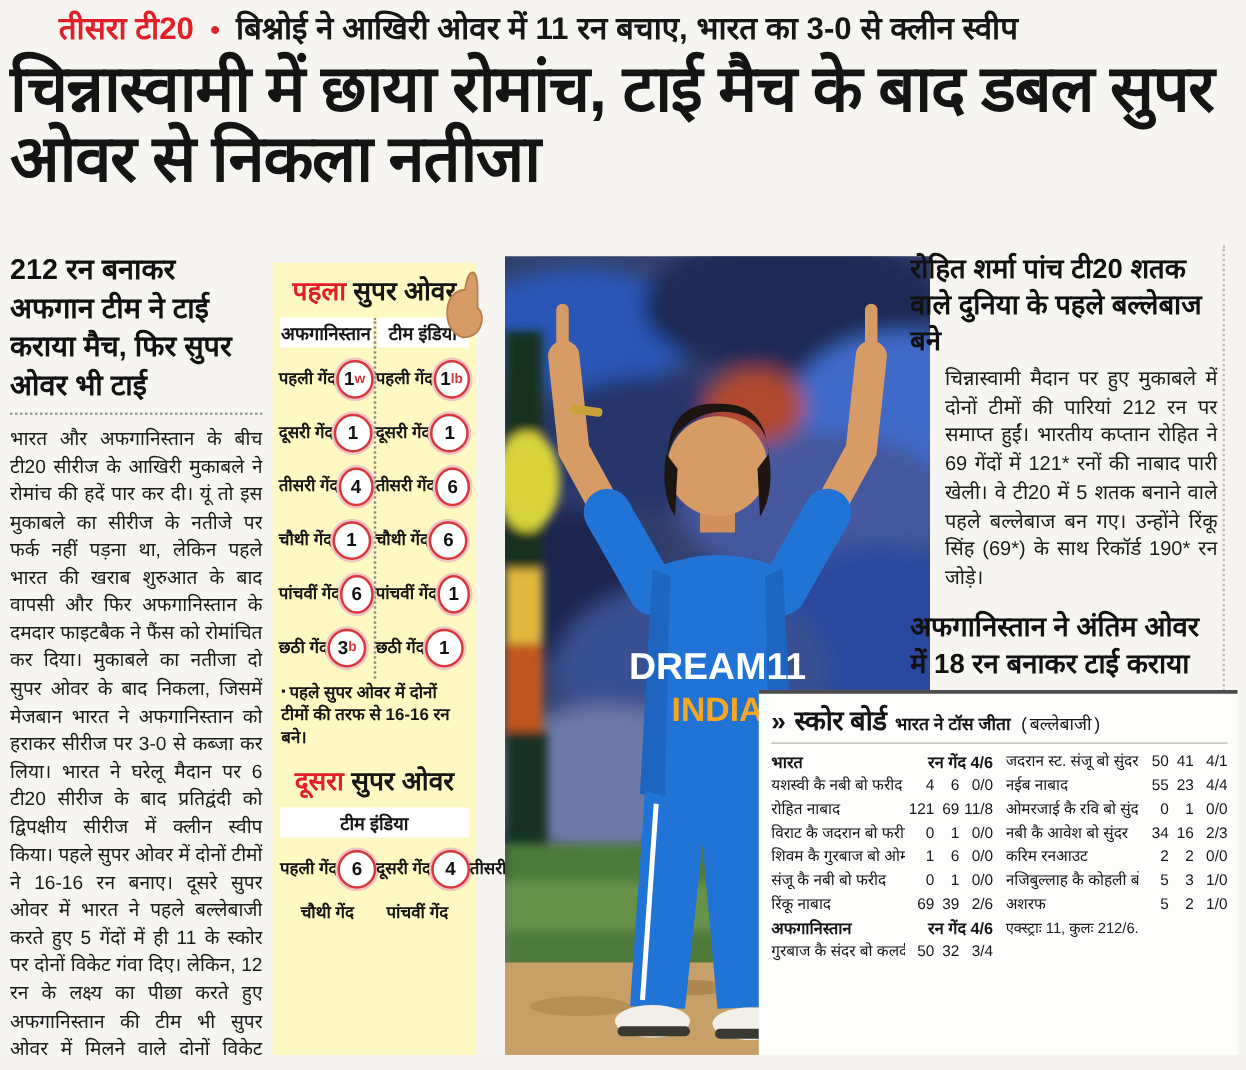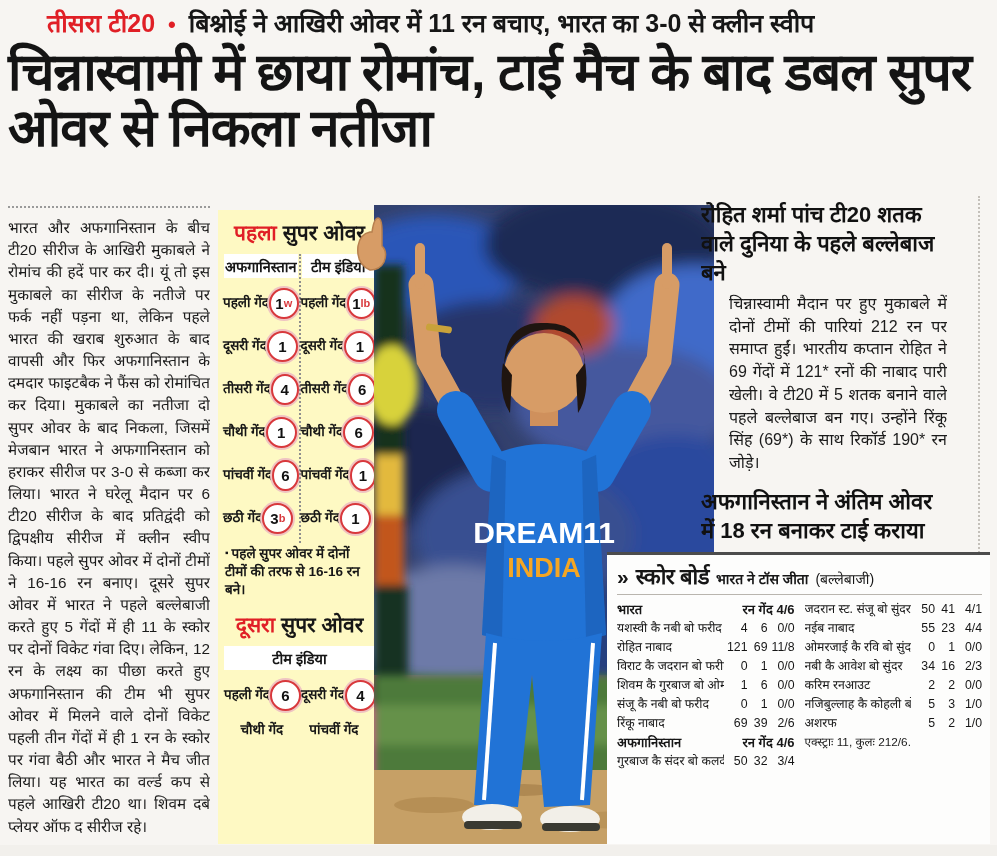--- a/index.html
+++ b/index.html
@@ -39,36 +39,36 @@
     background:#fff;border:2px solid #d8383c;box-shadow:0 0 0 2px #efc4c2;
     display:flex;align-items:center;justify-content:center;
     font-size:15px;font-weight:800;color:#111;line-height:1;
   }
   .ball-circle .suf{color:#d8383c;font-size:11px;font-weight:800;}
   .sonote{font-size:13.5px;font-weight:bold;line-height:1.35;margin:2px 2px 10px;}
   .sonote .sq{font-size:10px;vertical-align:2px;padding-right:3px;}
   .so2row3{display:flex;justify-content:space-between;padding:0 1px;}
   .so2row2{display:flex;justify-content:center;gap:26px;}
   
-  .photo{left:374px;top:205px;width:340px;height:639px;overflow:hidden;background:#ec4899;}
+  .photo{left:404px;top:205px;width:340px;height:639px;overflow:hidden;background:#737373;}
   .hand-cutout{left:350px;top:216px;width:40px;height:56px;z-index:3;}
   
-  .rightcol{left:701px;top:200px;width:246px;height:350px;overflow:hidden;}
+  .rightcol{left:728px;top:200px;width:246px;height:350px;overflow:hidden;}
   .rightcol .subhead{font-size:22px;line-height:29px;font-weight:800;color:#111;}
   .rightcol .body{margin-top:6px;font-size:16px;line-height:1.42;text-align:justify;color:#1b1b1b;margin-bottom:12px;margin-left:28px;}
   
   .scoreboard{
     left:607px;top:552px;width:383px;height:292px;background:#fdfdfc;
     border-top:3px solid #4c4c4c;box-sizing:border-box;padding:5px 8px 0 10px;z-index:4;
   }
   .sb-head{display:flex;align-items:baseline;gap:7px;border-bottom:1.5px solid #b9b5ae;padding-bottom:4px;}
   .sb-chev{font-size:21px;font-weight:800;}
   .sb-title{font-size:22px;font-weight:800;letter-spacing:-0.5px;}
   .sb-toss{font-size:14px;font-weight:bold;}
-  .sb-tossnote{font-size:14px;}
+  .sb-tossnote{font-size:14px;font-family:Liberation Mono, monospace;}
   .sb-cols{display:flex;margin-top:5px;gap:10px;}
   .sb-col{flex:1;min-width:0;}
   .sb-row{display:flex;align-items:baseline;font-size:12.3px;line-height:19px;}
   .sb-row .nm{flex:1;min-width:0;white-space:nowrap;overflow:hidden;}
   .sb-row .n1{width:24px;text-align:right;}
   .sb-row .n2{width:20px;text-align:right;}
   .sb-row .n3{width:27px;text-align:right;}
   .sb-teamrow{font-weight:bold;font-size:13px;}
   .sb-sum{font-size:11.8px;line-height:15.5px;margin-top:2px;color:#1b1b1b;}
   
@@ -80,20 +80,21 @@
 
 <div class="abs kicker">
   <span class="tag">तीसरा टी20</span>
   <span class="bullet">•</span>
   <span>बिश्नोई ने आखिरी ओवर में 11 रन बचाए, भारत का 3-0 से क्लीन स्वीप</span>
 </div>
 
 <div class="abs headline">चिन्नास्वामी में छाया रोमांच, टाई मैच के बाद डबल सुपर ओवर से निकला नतीजा</div>
 
 <div class="abs leftcol">
+  <div class="subhead">212 रन बनाकर अफगान टीम ने टाई कराया मैच, फिर सुपर ओवर भी टाई</div>
   <div class="dotrule"></div>
   <div class="body">भारत और अफगानिस्तान के बीच टी20 सीरीज के आखिरी मुकाबले ने रोमांच की हदें पार कर दी। यूं तो इस मुकाबले का सीरीज के नतीजे पर फर्क नहीं पड़ना था, लेकिन पहले भारत की खराब शुरुआत के बाद वापसी और फिर अफगानिस्तान के दमदार फाइटबैक ने फैंस को रोमांचित कर दिया। मुकाबले का नतीजा दो सुपर ओवर के बाद निकला, जिसमें मेजबान भारत ने अफगानिस्तान को हराकर सीरीज पर 3-0 से कब्जा कर लिया। भारत ने घरेलू मैदान पर 6 टी20 सीरीज के बाद प्रतिद्वंदी को द्विपक्षीय सीरीज में क्लीन स्वीप किया। पहले सुपर ओवर में दोनों टीमों ने 16-16 रन बनाए। दूसरे सुपर ओवर में भारत ने पहले बल्लेबाजी करते हुए 5 गेंदों में ही 11 के स्कोर पर दोनों विकेट गंवा दिए। लेकिन, 12 रन के लक्ष्य का पीछा करते हुए अफगानिस्तान की टीम भी सुपर ओवर में मिलने वाले दोनों विकेट पहली तीन गेंदों में ही 1 रन के स्कोर पर गंवा बैठी और भारत ने मैच जीत लिया। यह भारत का वर्ल्ड कप से पहले आखिरी टी20 था। शिवम दबे प्लेयर ऑफ द सीरीज रहे।</div>
 </div>
 
 <div class="abs sobox">
   <div class="sotitle">
     <span class="acc">पहला</span><span> सुपर ओवर</span>
   </div>
   <div class="so1cols">
     <div class="so1col">

